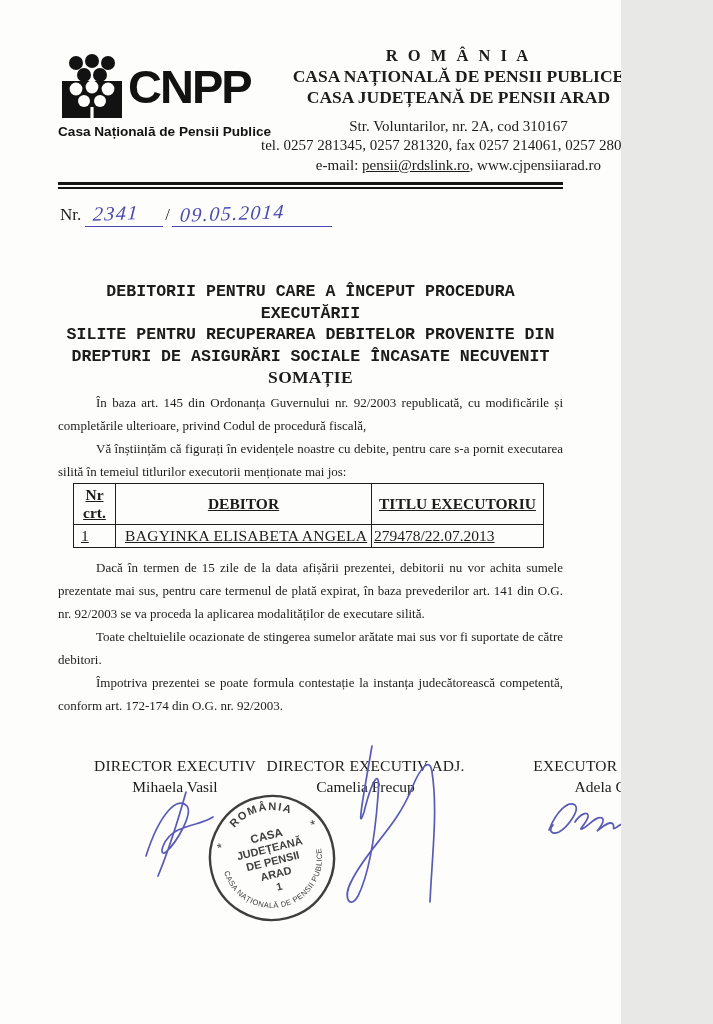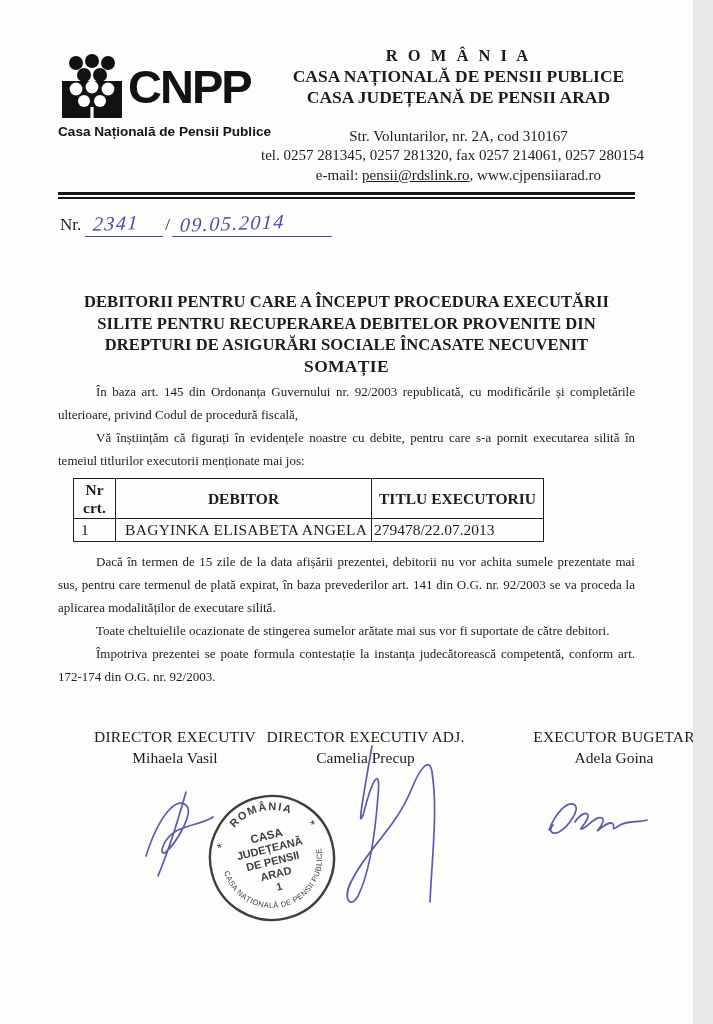--- a/index.html
+++ b/index.html
@@ -1,66 +1,66 @@
 <!DOCTYPE html>
 <html><head>
 <meta charset="utf-8">
 <style>
   * { margin:0; padding:0; box-sizing:border-box; }
   html,body { width:713px; height:1024px; background:#e8e8e6; }
   .page {
-    position:relative; width:693px; height:1024px; overflow:hidden;
+    position:relative; width:621px; height:1024px; overflow:hidden;
     background:#fdfdfb; color:#1c1c1c;
     font-family:"Liberation Serif", serif;
     padding:44px 58px 0 58px;
   }
   
   .letterhead { display:flex; align-items:flex-start; }
   .logo-block { width:215px; flex:0 0 215px; padding-top:10px; }
   .logo-row { display:flex; align-items:center; }
   .logo-icon { display:block; }
   .logo-acronym {
     font-family:"Liberation Sans", sans-serif; font-weight:bold;
     font-size:47px; letter-spacing:-2px; line-height:1; margin-left:2px; color:#121212;
   }
   .logo-caption {
     font-family:"Liberation Sans", sans-serif; font-weight:bold;
     font-size:13.6px; margin-top:6px; white-space:nowrap; color:#121212;
   }
   .org-block { flex:1; text-align:center; padding-top:2px; }
   .org-country { font-weight:bold; font-size:16.5px; letter-spacing:3px; }
   .org-line1, .org-line2 { font-weight:bold; font-size:17.5px; line-height:1.22; white-space:nowrap; }
-  .org-addr { font-size:15px; line-height:1.3; margin-top:18px; white-space:nowrap; }
+  .org-addr { font-size:15px; line-height:1.3; margin-top:8px; white-space:nowrap; }
   .org-tel { font-size:15px; line-height:1.3; white-space:nowrap; margin-left:-12px; }
   .org-email { font-size:15px; line-height:1.3; white-space:nowrap;text-align:center; }
   .org-email .email-link { text-decoration:underline; }
   
   .double-rule {
     margin-top:7px; height:7px;
     border-top:3px solid #151515; border-bottom:2px solid #151515;
   }
   
   .ref-line { margin-top:13px; font-size:17px; padding-left:2px; height:30px; }
   .ref-label { vertical-align:baseline; }
   .hw-slot { display:inline-block; border-bottom:1.4px solid #4a4ab0; padding:0 8px 1px 8px; }
   .hw-slot.num { min-width:78px; margin-left:4px; }
   .hw-slot.date { min-width:160px; margin-left:2px; }
   .hw {
     display:inline-block; font-style:italic; letter-spacing:1.5px;
     color:#4a4ab0; font-size:20px; transform:rotate(-2deg) skewX(-6deg);
   }
   .ref-sep { color:#2a2a2a; margin-left:2px; }
   
-  .doc-title { margin-top:49px; text-align:center; font-weight:bold; font-size:16.6px; line-height:21.5px; }
+  .doc-title { margin-top:49px; text-align:center; font-weight:bold; font-size:16.6px; line-height:21.5px;font-family:Liberation Mono, monospace; }
   .doc-subtitle { text-align:center; font-weight:bold; font-size:17.5px; letter-spacing:0.3px; }
   
   .body-text { margin-top:3px; }
   .body-text p { font-size:13px; line-height:23px; text-align:justify; text-indent:38px; }
   
-  .debt-table { border-collapse:collapse; margin:6px 0 8px 15px; }
+  .debt-table { border-collapse:collapse; margin:0 0 8px 15px;text-decoration:underline; }
   .debt-table th, .debt-table td { border:1.6px solid #1f1f1f; font-size:15.5px; }
   .debt-table th { font-weight:bold; text-align:center; padding:2px 4px; line-height:1.15; }
   .th-nr { white-space:pre-line; }
   .td-nr { text-align:left; padding:2px 2px 2px 7px; }
   .td-debitor { text-align:left; padding:2px 2px 2px 9px; letter-spacing:0.3px; }
   .td-titlu { text-align:left; padding:2px 20px 2px 2px; }
   
   .sign-row { position:relative; margin-top:40px; height:60px; }
   .sig-col { position:absolute; top:0; text-align:center; }
   .sig-col-1 { left:2px;  width:230px; }

